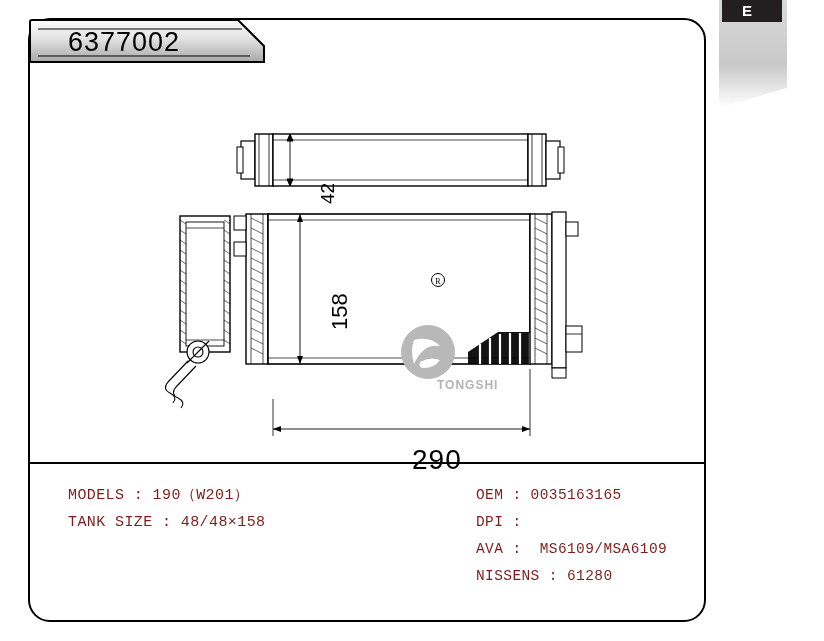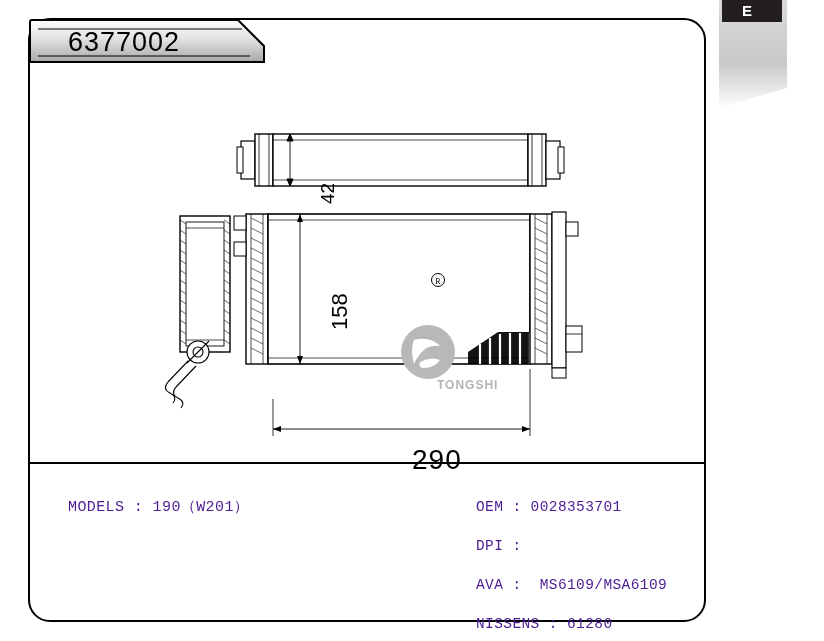--- a/index.html
+++ b/index.html
@@ -119,25 +119,24 @@
     width: 400px;
   }
   .specs-right {
     position: absolute;
     left: 448px;
     top: 12px;
     width: 250px;
   }
   .spec-line {
     font-size: 15px;
-    color: #4c1d95;
+    color: #7f1d1d;
     line-height: 27px;
     white-space: pre;
     letter-spacing: 0.4px;
-    margin-top: 12px;
   }
   .spec-line.small {
     font-size: 14.5px;
   }
 
   
   .logo-wrap {
     position: absolute;
     left: 362px;
     top: 258px;
@@ -396,22 +395,23 @@
   <svg style="position:absolute;left:430px;top:272px;" width="16" height="16" viewBox="0 0 16 16">
     <circle cx="8" cy="8" r="6.5" fill="none" stroke="#000" stroke-width="1"></circle>
     <text x="8" y="11.5" font-size="8" text-anchor="middle" font-family="Liberation Serif, serif">R</text>
   </svg>
 
   <div class="divider"></div>
 
   <div class="specs">
     <div class="specs-left">
       <div class="spec-line">MODELS : 190（W201）</div>
+      <div class="spec-line">TANK SIZE : 48/48×158</div>
     </div>
     <div class="specs-right">
-      <div class="spec-line small">OEM : 0028353701</div>
+      <div class="spec-line small">OEM : 0035163165</div>
       <div class="spec-line small">DPI :</div>
       <div class="spec-line small">AVA :  MS6109/MSA6109</div>
       <div class="spec-line small">NISSENS : 61280</div>
     </div>
   </div>
 
 </div>
 
 </body></html>

